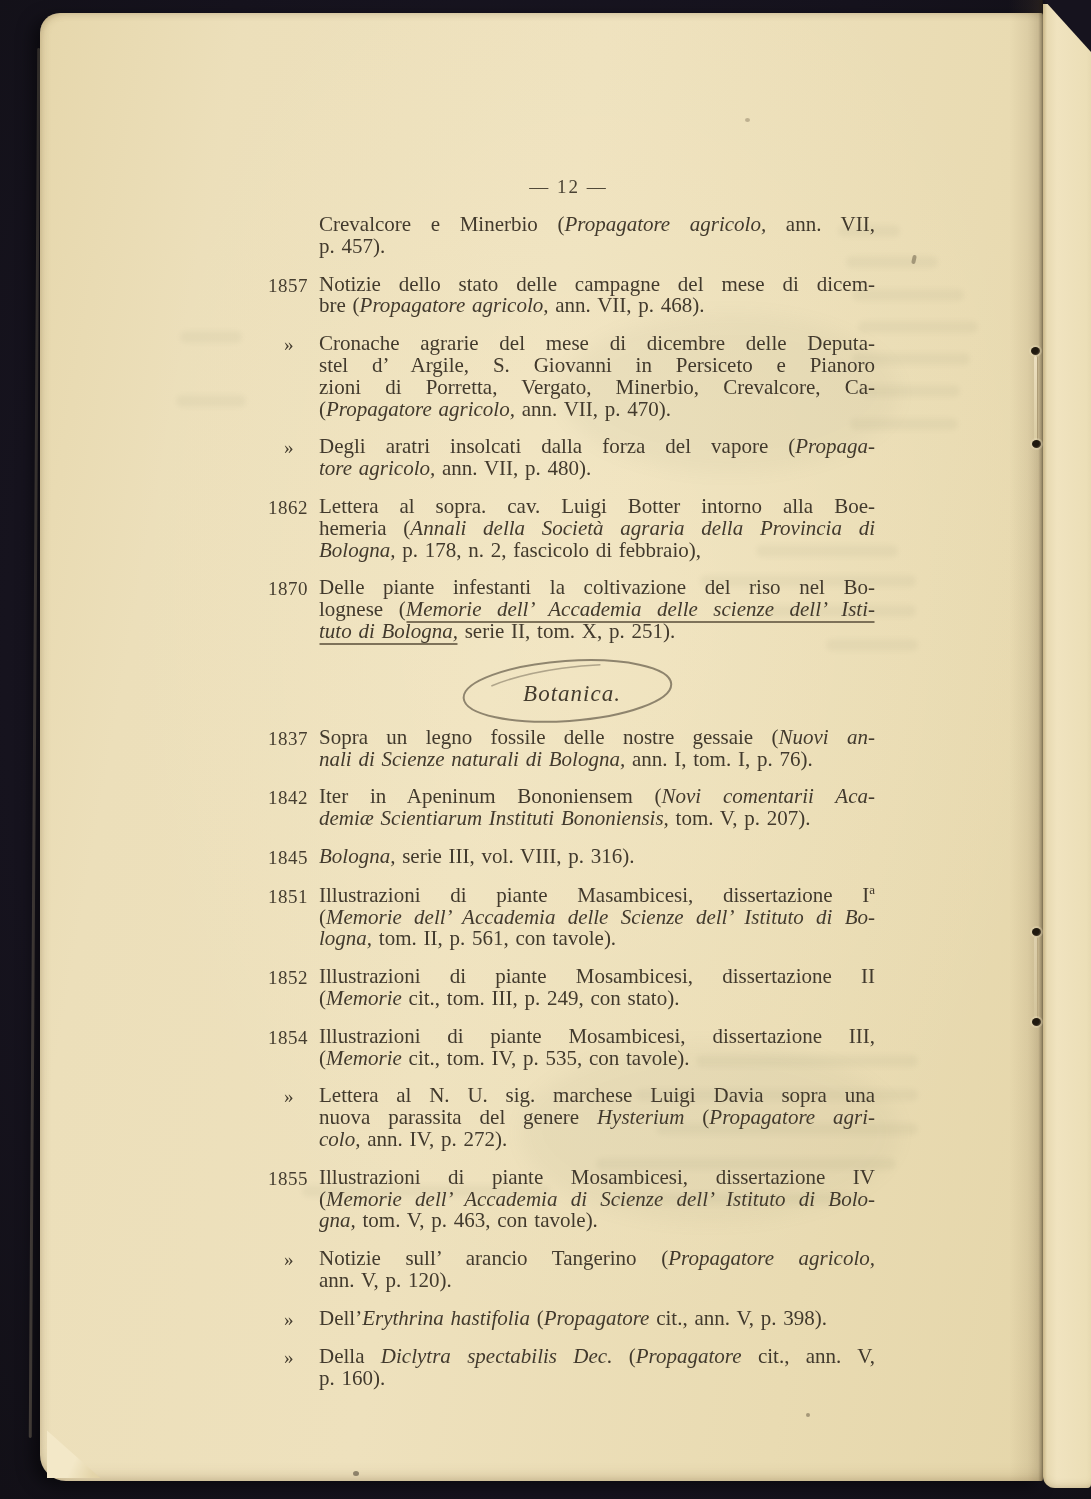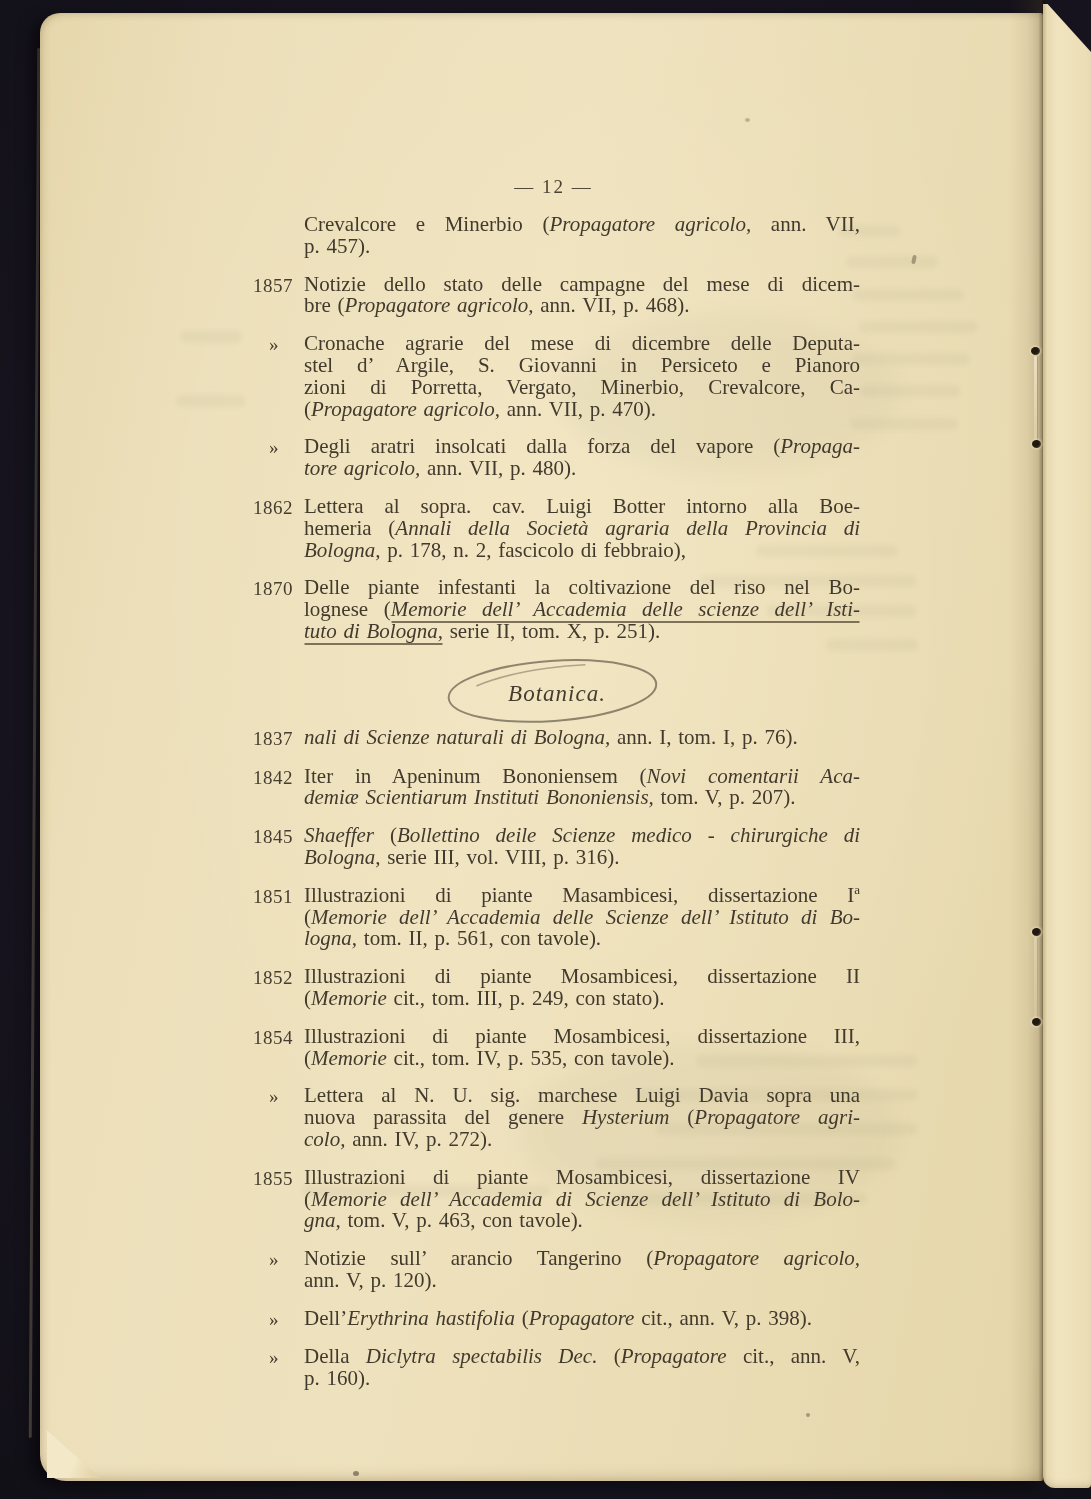--- a/index.html
+++ b/index.html
@@ -49,21 +49,21 @@
     background:linear-gradient(#ecdfc0,#dbcda4);
     box-shadow:1px 0 1px rgba(115,95,60,.35);}
 
   
   .ghost{position:absolute;border-radius:6px;background:#7d7f5f;
     opacity:.07;filter:blur(2.5px);}
   .ghost.big{opacity:.05;filter:blur(9px);border-radius:50%;}
   .speck{position:absolute;border-radius:50%;}
 
   
-  .content{position:absolute;left:207px;top:163px;width:613px;color:#423a2d;}
+  .content{position:absolute;left:222px;top:163px;width:613px;color:#423a2d;}
   .pagenum{width:613px;text-align:center;font-size:19px;line-height:22px;
     letter-spacing:2px;margin-bottom:13px;color:#4a4233;}
   .entry{display:flex;margin-top:16px;}
   .year{width:46px;min-width:46px;padding-right:11px;text-align:right;
     font-size:19px;line-height:21.8px;padding-top:1px;letter-spacing:.5px;color:#453d2f;}
   .year.gmark{width:32px;min-width:32px;padding-right:25px;}
   .lines{width:556px;font-size:21px;line-height:21.8px;word-spacing:1.5px;}
   .jline{text-align:justify;text-align-last:justify;}
   .lline{text-align:left;}
   .it{font-style:italic;}
@@ -167,34 +167,34 @@
           <ellipse cx="114" cy="38" rx="104" ry="30" fill="none" stroke="#6e6452" stroke-width="2" opacity="0.75" transform="rotate(-4 114 38)"></ellipse>
           <ellipse cx="112" cy="40" rx="100" ry="25" fill="none" stroke="#6e6452" stroke-width="1.6" opacity="0.5" transform="rotate(-8 112 40)" pathLength="100" stroke-dasharray="26 74" stroke-dashoffset="-58"></ellipse>
         </svg>
         <span class="heading-text">Botanica.</span>
       </div>
 
       <div id="entries-botanica">
           <div class="entry">
             <div class="year">1837</div>
             <div class="lines">
+              <div class="jline"><span>Sopra un legno fossile delle nostre gessaie (</span><span class="it">Nuovi an-</span></div>
               <div class="lline"><span class="it">nali di Scienze naturali di Bologna,</span><span> ann. I, tom. I, p. 76).</span></div>
             </div>
           </div>
           <div class="entry">
             <div class="year">1842</div>
             <div class="lines">
               <div class="jline"><span>Iter in Apeninum Bononiensem (</span><span class="it">Novi comentarii Aca-</span></div>
               <div class="lline"><span class="it">demiæ Scientiarum Instituti Bononiensis,</span><span> tom. V, p. 207).</span></div>
             </div>
           </div>
           <div class="entry">
             <div class="year">1845</div>
             <div class="lines">
-              <div class="jline"><span class="it">Shaeffer</span><span> (</span><span class="it">Bollettino deile Scienze medico - chirurgiche di</span></div>
               <div class="lline"><span class="it">Bologna,</span><span> serie III, vol. VIII, p. 316).</span></div>
             </div>
           </div>
           <div class="entry">
             <div class="year">1851</div>
             <div class="lines">
               <div class="jline"><span>Illustrazioni di piante Masambicesi, dissertazione I</span><span class="sup">a</span></div>
               <div class="jline"><span>(</span><span class="it">Memorie dell’ Accademia delle Scienze dell’ Istituto di Bo-</span></div>
               <div class="lline"><span class="it">logna,</span><span> tom. II, p. 561, con tavole).</span></div>
             </div>

